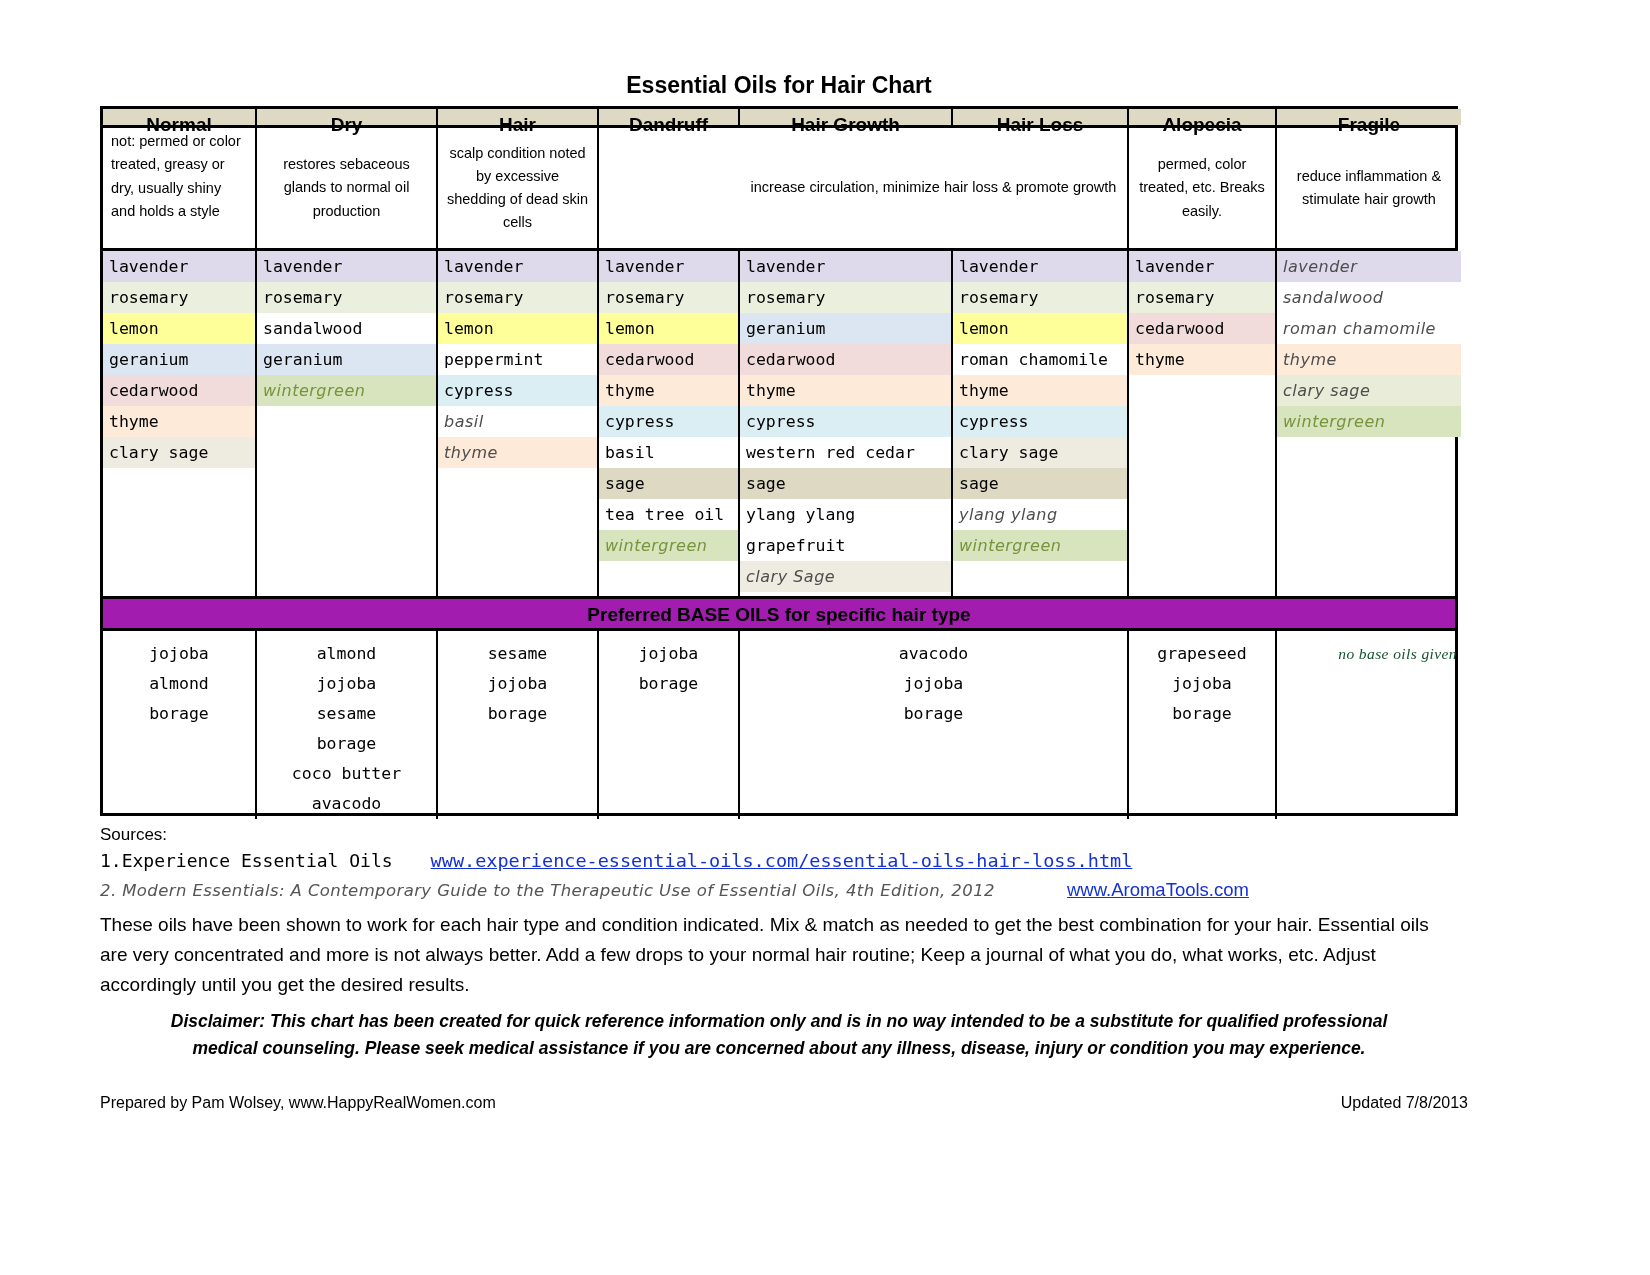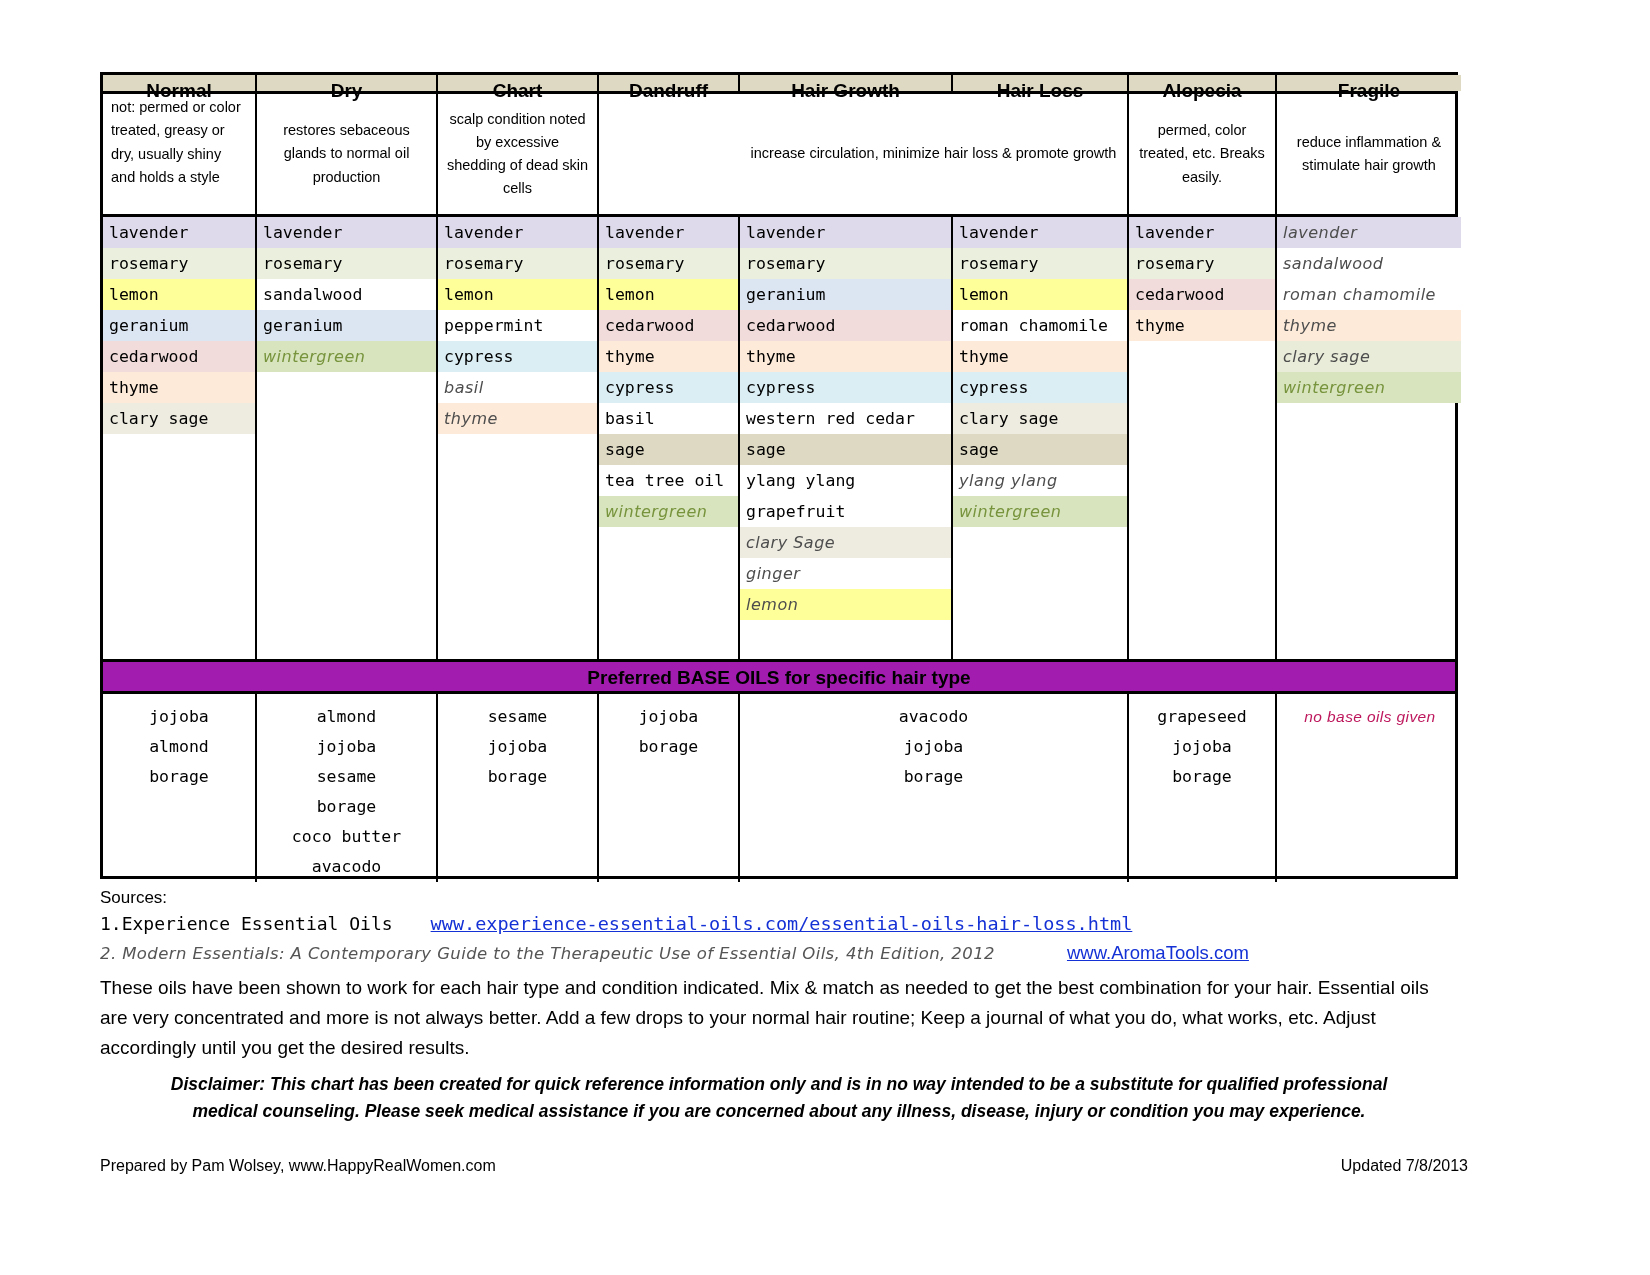--- a/index.html
+++ b/index.html
@@ -11,55 +11,56 @@
   .grid{display:grid;grid-template-columns:154px 181px 161px 141px 213px 176px 148px 184px}
   .cell{border-right:2px solid #000}
   .grid>.cell:last-child{border-right:none}
   .header-row{border-bottom:3px solid #000}
   .hcell{background:#ddd9c3;font-weight:bold;font-size:19px;text-align:center;height:16px;line-height:32px}
   .desc-row{border-bottom:3px solid #000}
   .dcell{height:120px;display:flex;align-items:center;justify-content:center;text-align:center;
          font-size:14.5px;line-height:1.6;padding:4px 8px}
   .dcell.left{align-items:flex-start;justify-content:flex-start;text-align:left;padding-top:2px;line-height:1.62}
   .merged{grid-column:5 / 7}
-  .oils-row{height:442px}
+  .oils-row{height:345px}
   .ocol{overflow:hidden}
   .oil{height:31px;line-height:31px;padding-left:6px;font-family:"DejaVu Sans Mono","Liberation Mono",monospace;
        font-size:16.5px;white-space:nowrap;overflow:hidden}
   .oil.script{font-family:"DejaVu Sans",sans-serif;font-style:italic;color:#4d4d4d;font-size:16px;letter-spacing:.5px}
   .oil.wg{color:#77933c}
   .base-header{border-top:3px solid #000;border-bottom:3px solid #000;height:35px;line-height:32px;
        background:#a21caf;font-weight:bold;font-size:19px;text-align:center}
   .base-row{height:182px}
   .bcell{padding-top:8px;text-align:center;font-family:"DejaVu Sans Mono","Liberation Mono",monospace;font-size:16.5px}
   .bline{line-height:30px}
-  .bcell.note{text-align:center;padding:8px 4px 0 6px;font-family:Liberation Sans, sans-serif;font-style:italic;
-       color:#be185d;font-size:15.5px;letter-spacing:.4px}
+  .bcell.note{text-align:right;padding:8px 4px 0 6px;font-family:Liberation Serif, serif;font-style:italic;
+       color:#14532d;font-size:15.5px;letter-spacing:.4px}
   .sources{margin-top:9px}
   .src-label{font-size:17px}
   .src-line1{margin-top:5px;font-family:"DejaVu Sans Mono","Liberation Mono",monospace;font-size:18px}
   .src-line1 a{margin-left:38px}
   .src-line2{margin-top:8px;font-family:"DejaVu Sans",sans-serif;font-style:italic;color:#555;font-size:16.5px;letter-spacing:.4px}
   .src-line2 a{margin-left:72px;font-family:"Liberation Sans",sans-serif;font-style:normal;letter-spacing:0}
   a.link{color:#1431d6;text-decoration:underline;font-size:18.5px;cursor:pointer}
   .note-par{margin-top:9px;font-size:19px;line-height:30px;width:1345px}
   .disclaimer{margin-top:8px;font-size:17.5px;font-weight:bold;font-style:italic;text-align:center;
        line-height:27px;padding:0 38px}
   .footer{display:flex;justify-content:space-between;margin-top:32px;font-size:16px;width:1368px}
 </style>
 </head>
 <body>
 
 <div class="content">
+  <div class="title">Essential Oils for Hair Chart</div>
 
   <div class="chart">
     <div class="grid header-row" id="header-row">
         <div class="cell hcell">Normal</div>
         <div class="cell hcell">Dry</div>
-        <div class="cell hcell">Chart</div>
+        <div class="cell hcell">Hair</div>
         <div class="cell hcell">Dandruff</div>
         <div class="cell hcell">Hair Growth</div>
         <div class="cell hcell">Hair Loss</div>
         <div class="cell hcell">Alopecia</div>
         <div class="cell hcell">Fragile</div>
       </div>
     <div class="grid desc-row" id="desc-row">
         <div class="cell dcell left">not: permed or color treated, greasy or dry, usually shiny and holds a style</div>
         <div class="cell dcell">restores sebaceous glands to normal oil production</div>
         <div class="cell dcell">scalp condition noted by excessive shedding of dead skin cells</div>

